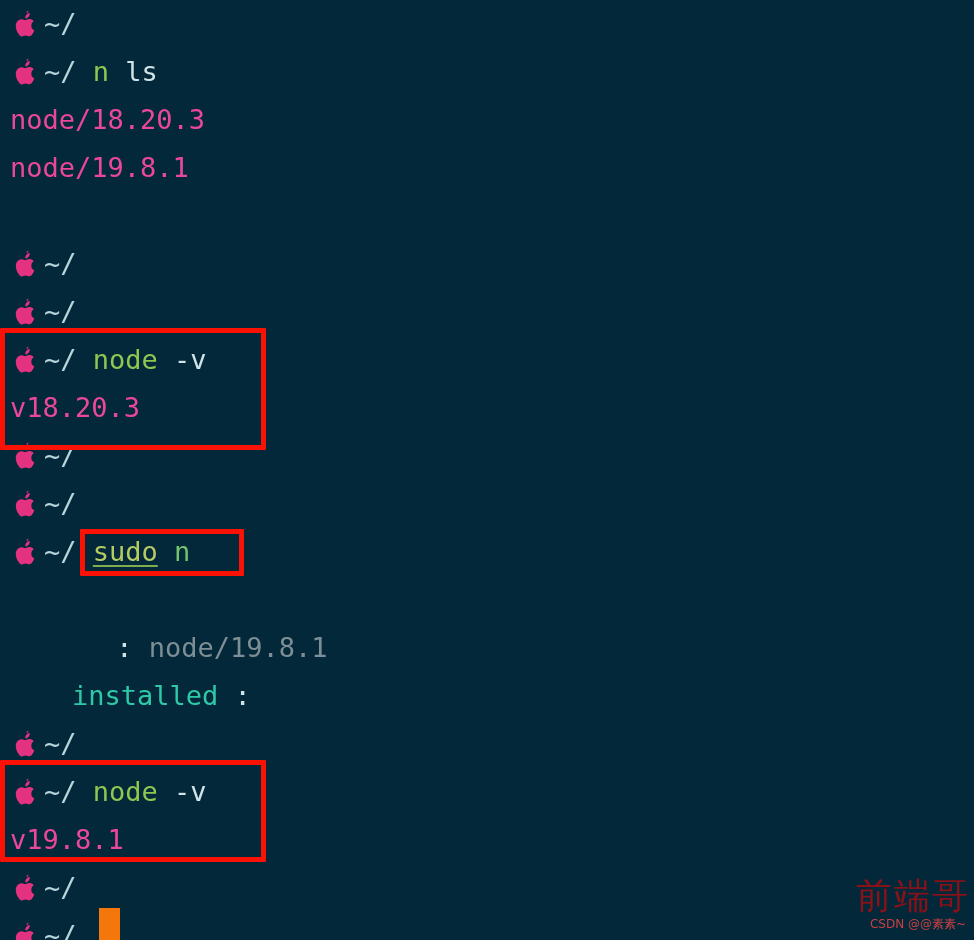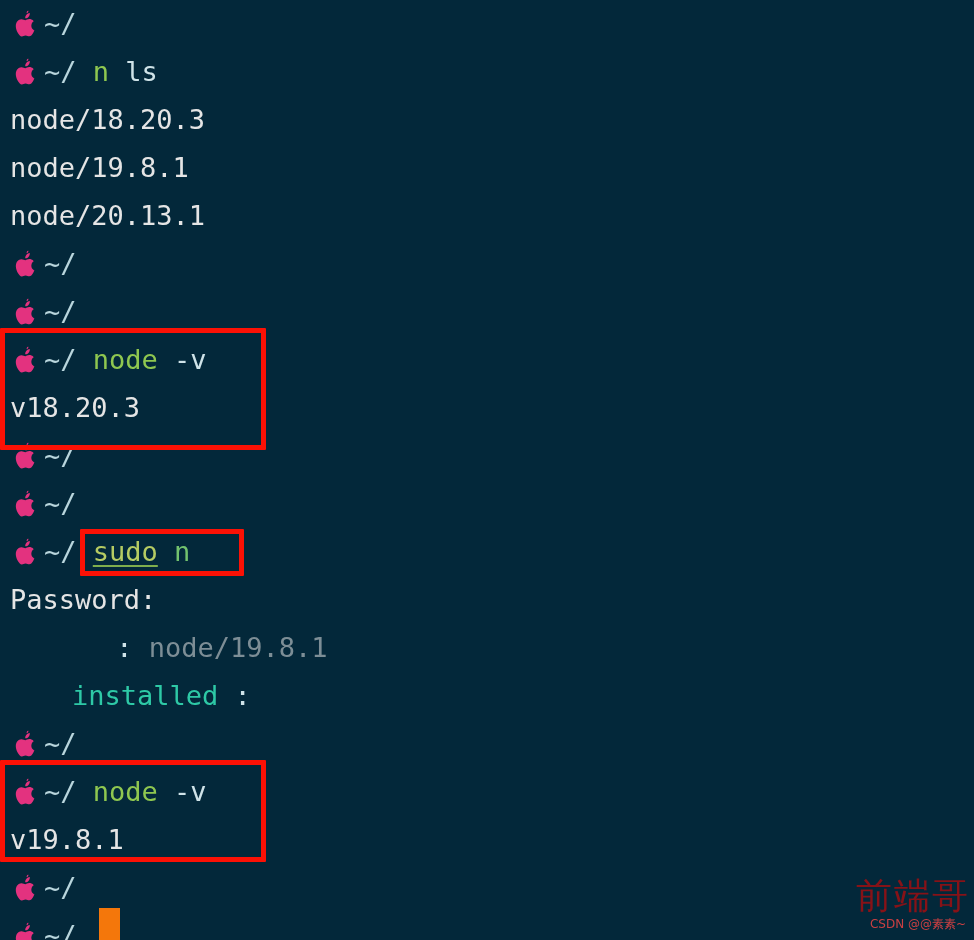--- a/index.html
+++ b/index.html
@@ -32,21 +32,21 @@
     width: 30px;
     height: 30px;
     position: relative;
     top: 1px;
     margin-right: 4px;
     flex: 0 0 auto;
   }
   .apple svg { display: block; }
   .seg { white-space: pre; }
   .c-path   { color: #b9d6dd; }
-  .c-out    { color: #e5e5e5; text-align: right; }
+  .c-out    { color: #ec4899; text-align: right; }
   .c-cmd    { color: #8fc750; }
   .c-cmd2   { color: #73c26e; }
   .c-arg    { color: #cfe3e8; }
   .c-sudo   { color: #b6cc63; text-decoration: underline; text-decoration-color: #7fae4d; text-underline-offset: 4px; }
   .c-label  { color: #2ec9a6; }
   .c-colon  { color: #cfe3e8; }
   .c-dim    { color: #7d8e96; }
 
   .redbox {
     position: absolute;
@@ -118,23 +118,20 @@
   </div>
 
   <div class="line" style="top:96px">
     <span class="seg c-out">node/18.20.3</span>
   </div>
 
   <div class="line" style="top:144px">
     <span class="seg c-out">node/19.8.1</span>
   </div>
 
-  <div class="line" style="top:192px">
-    <span class="seg c-out">node/20.13.1</span>
-  </div>
 
   <div class="line" style="top:240px">
     <span class="apple"><svg width="30" height="30" viewBox="0 0 24 24">
           <path fill="#e3327f" d="M17.05 12.54c-.02-2.3 1.88-3.4 1.96-3.46-1.07-1.56-2.73-1.78-3.32-1.8-1.41-.14-2.76.83-3.48.83-.72 0-1.83-.81-3.01-.79-1.55.02-2.98.9-3.78 2.29-1.61 2.79-.41 6.92 1.16 9.18.77 1.11 1.68 2.35 2.88 2.31 1.16-.05 1.6-.75 3-.75 1.4 0 1.79.75 3.01.72 1.24-.02 2.03-1.13 2.79-2.24.88-1.28 1.24-2.52 1.26-2.59-.03-.01-2.42-.93-2.44-3.7M14.9 5.3c.64-.78 1.07-1.86.95-2.94-.92.04-2.03.61-2.69 1.38-.59.69-1.11 1.79-.97 2.85 1.02.08 2.07-.52 2.71-1.29"></path>
           <path fill="#e3327f" d="M13.6 1.2c-.35.6-.3 1.3-.3 1.3s.7-.15 1.1-.7c.38-.52.33-1.2.33-1.2s-.72.05-1.13.6"></path>
         </svg></span>
     <span class="seg c-path">~/</span>
   </div>
 
   <div class="line" style="top:288px">
@@ -182,23 +179,20 @@
           <path fill="#e3327f" d="M17.05 12.54c-.02-2.3 1.88-3.4 1.96-3.46-1.07-1.56-2.73-1.78-3.32-1.8-1.41-.14-2.76.83-3.48.83-.72 0-1.83-.81-3.01-.79-1.55.02-2.98.9-3.78 2.29-1.61 2.79-.41 6.92 1.16 9.18.77 1.11 1.68 2.35 2.88 2.31 1.16-.05 1.6-.75 3-.75 1.4 0 1.79.75 3.01.72 1.24-.02 2.03-1.13 2.79-2.24.88-1.28 1.24-2.52 1.26-2.59-.03-.01-2.42-.93-2.44-3.7M14.9 5.3c.64-.78 1.07-1.86.95-2.94-.92.04-2.03.61-2.69 1.38-.59.69-1.11 1.79-.97 2.85 1.02.08 2.07-.52 2.71-1.29"></path>
           <path fill="#e3327f" d="M13.6 1.2c-.35.6-.3 1.3-.3 1.3s.7-.15 1.1-.7c.38-.52.33-1.2.33-1.2s-.72.05-1.13.6"></path>
         </svg></span>
     <span class="seg c-path">~/</span>
     <span class="seg">&nbsp;</span>
     <span class="seg c-sudo">sudo</span>
     <span class="seg">&nbsp;</span>
     <span class="seg c-cmd2">n</span>
   </div>
 
-  <div class="line" style="top:576px">
-    <span class="seg c-out">Password:</span>
-  </div>
 
   <div class="line" style="top:624px; left:100px">
     <span class="seg">&nbsp;</span>
     <span class="seg c-colon">:</span>
     <span class="seg">&nbsp;</span>
     <span class="seg c-dim">node/19.8.1</span>
   </div>
 
   <div class="line" style="top:672px; left:72px">
     <span class="seg c-label">installed</span>

